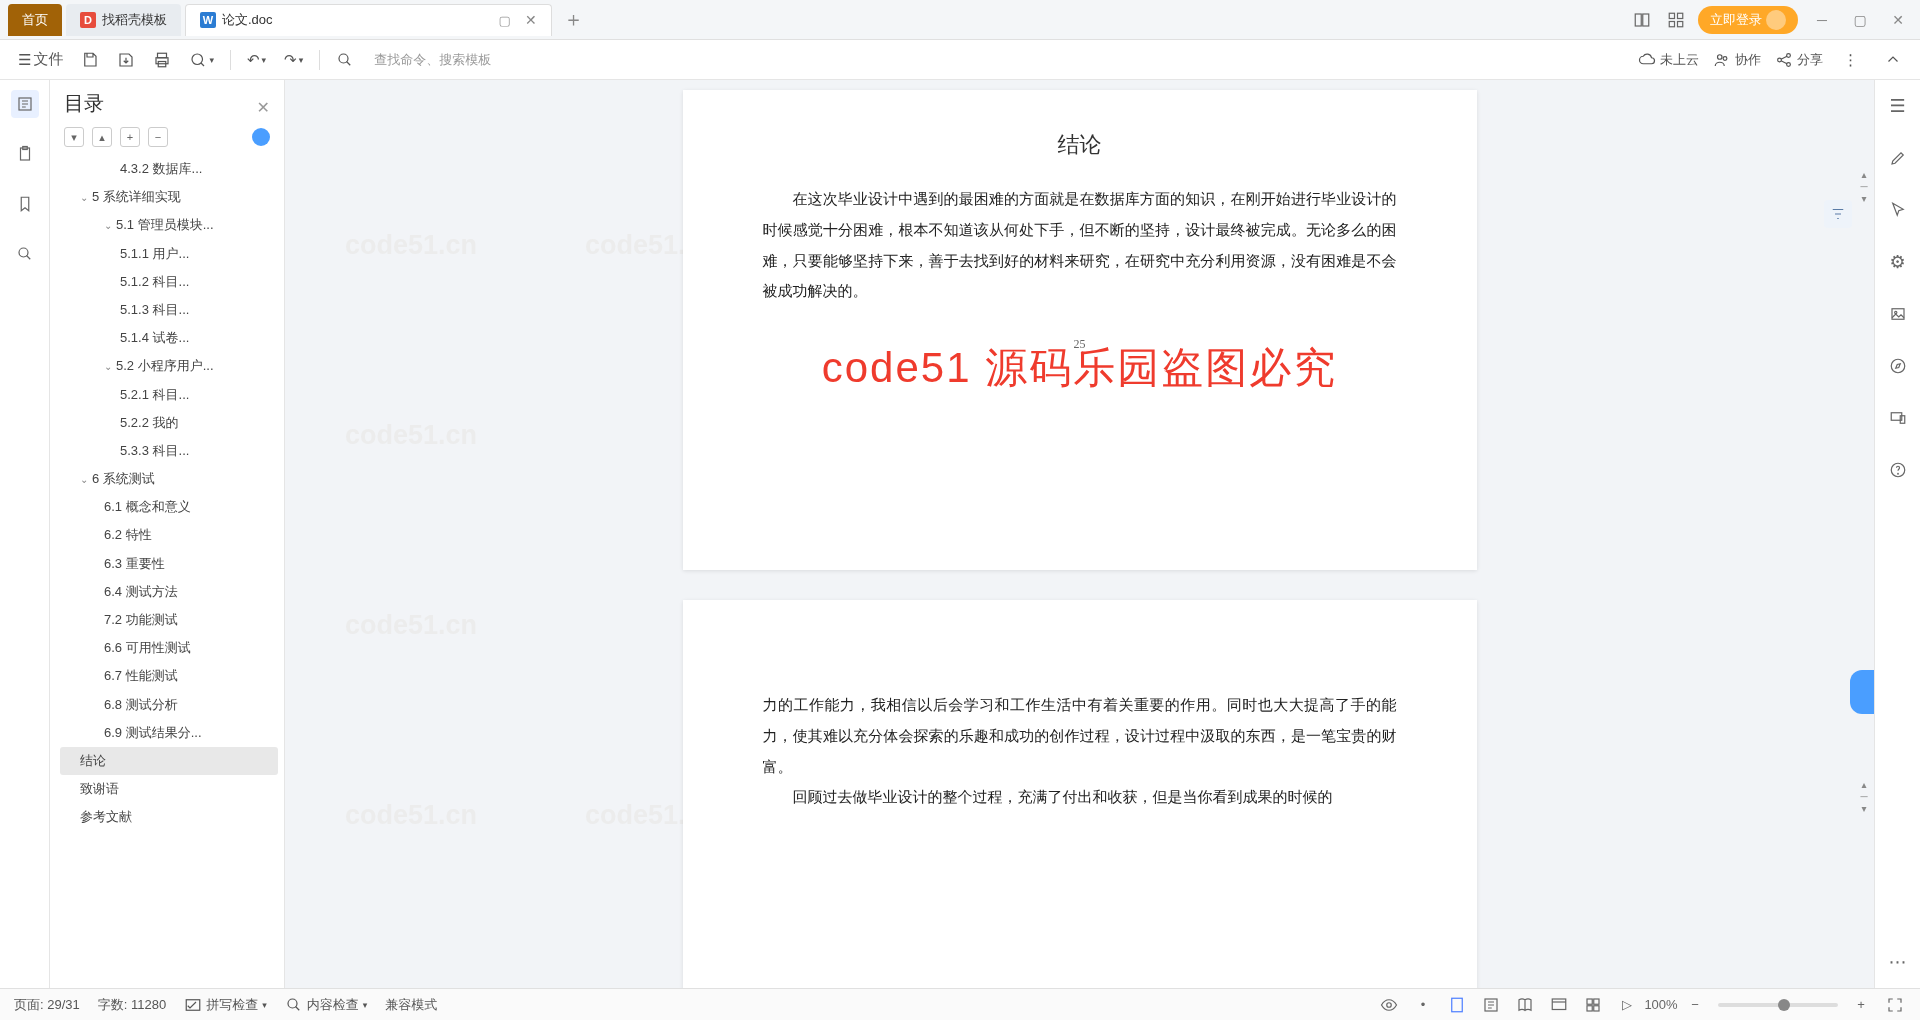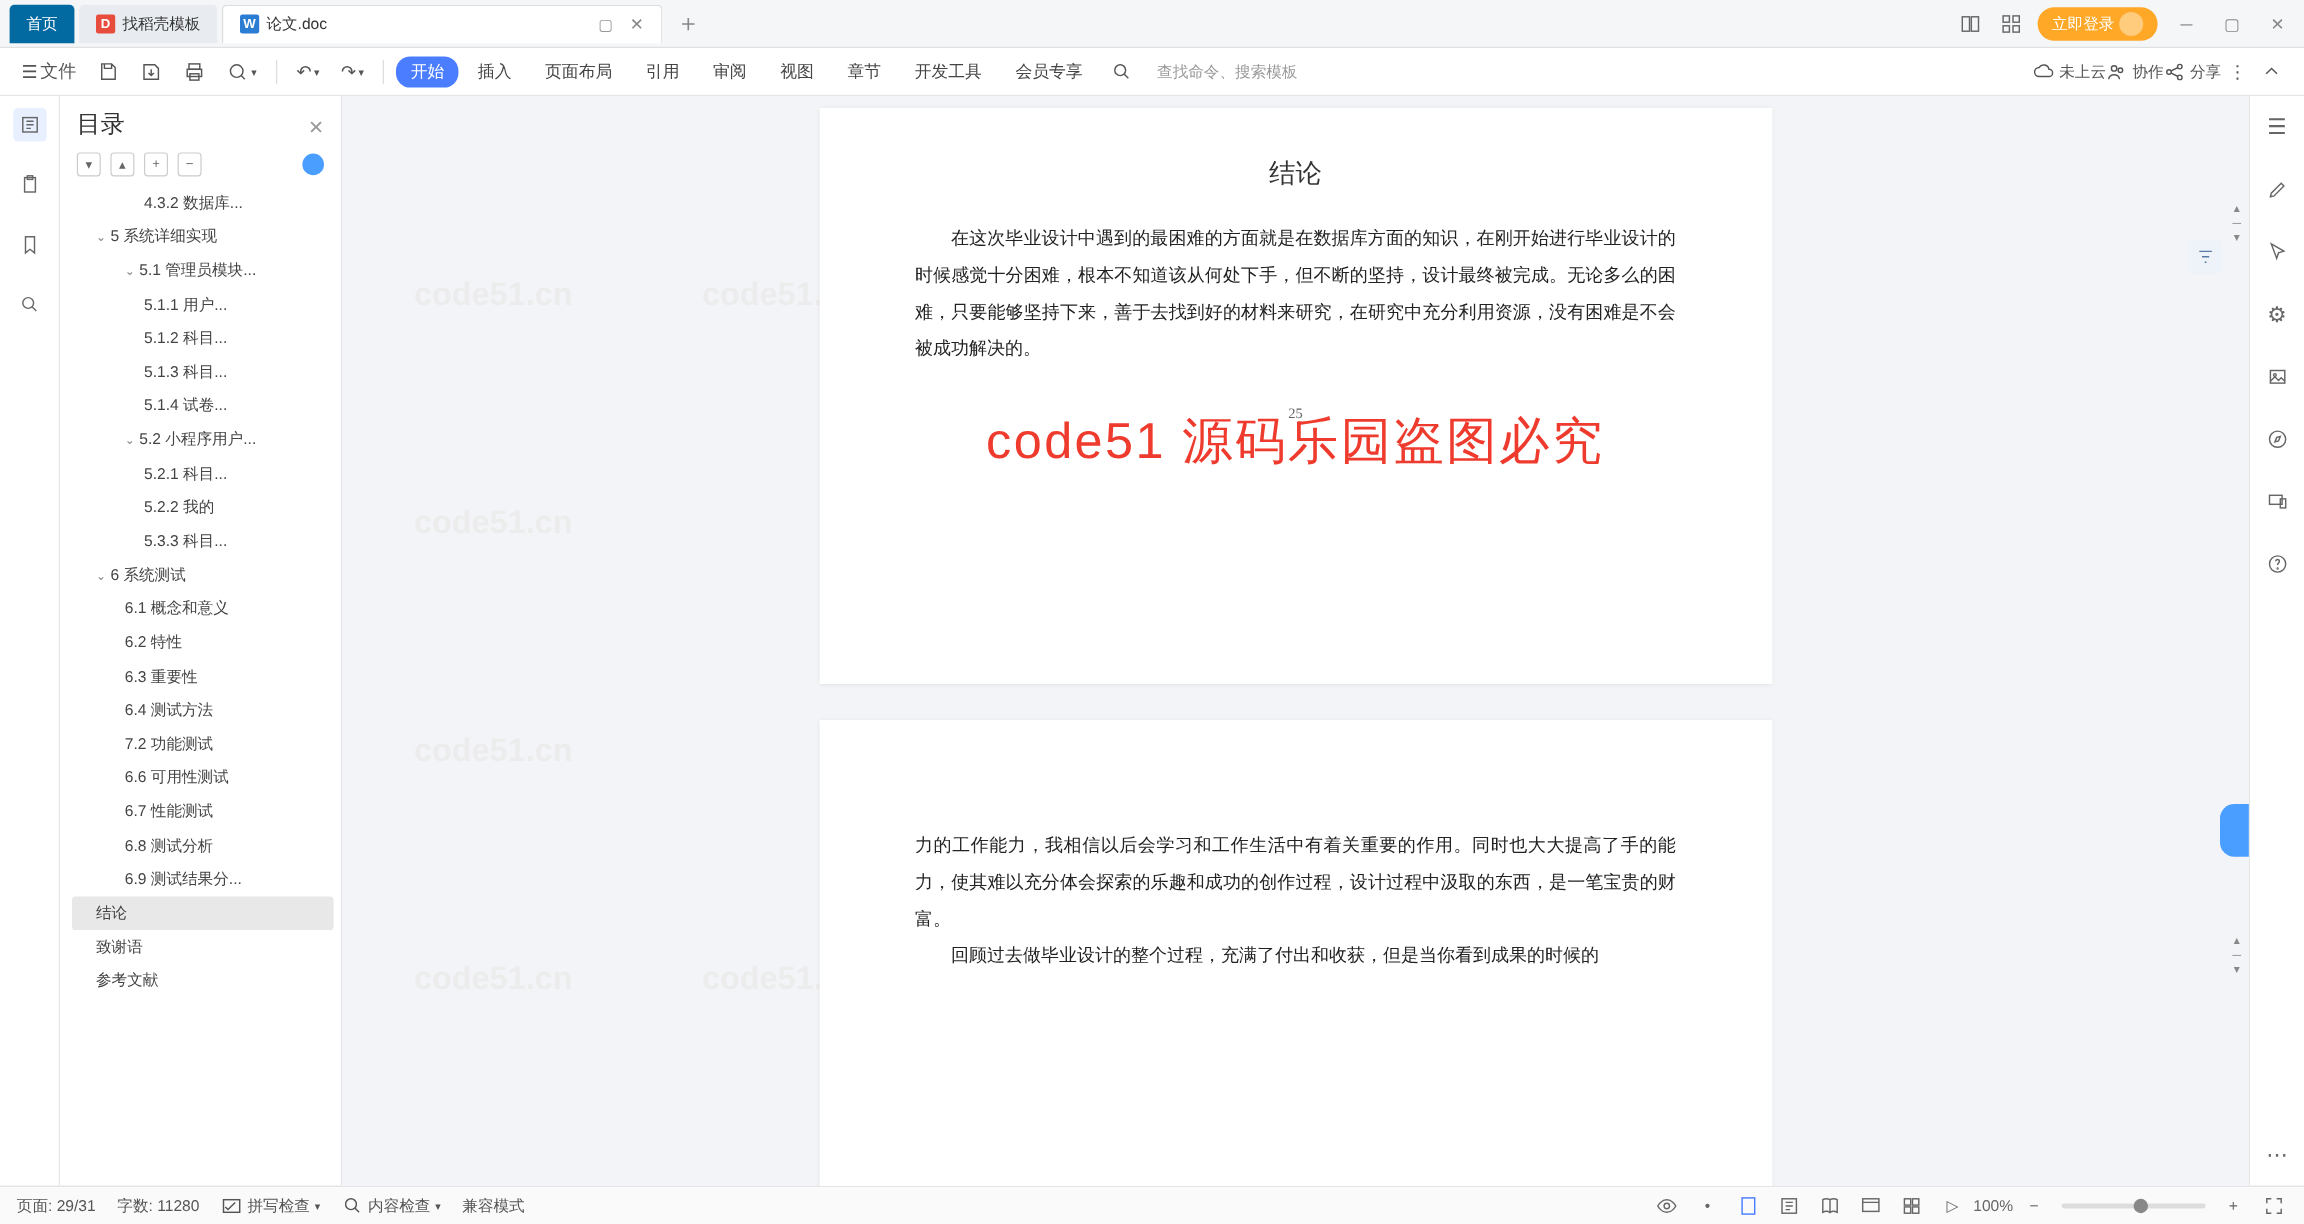--- a/index.html
+++ b/index.html
@@ -1,42 +1,42 @@
 <!DOCTYPE html>
 <html><head>
 <meta charset="utf-8">
 <style>
 * { margin: 0; padding: 0; box-sizing: border-box; font-family: "Microsoft YaHei", "PingFang SC", sans-serif; }
 body { width: 1920px; height: 1020px; background: #fff; overflow: hidden; font-size: 14px; color: #333; position: relative; }
 
 
 .titlebar { height: 40px; background: #f4f6f8; display: flex; align-items: center; padding: 0 8px; border-bottom: 1px solid #e0e0e0; }
 .tab { height: 32px; padding: 0 14px; display: flex; align-items: center; gap: 6px; border-radius: 4px 4px 0 0; font-size: 13px; cursor: pointer; }
-.tab.home { background: #0369a1; color: #fff; font-weight: 500; }
+.tab.home { background: #a16207; color: #fff; font-weight: 500; }
 .tab.docx { background: #e8ecf0; margin-left: 4px; }
 .tab.active { background: #fff; border: 1px solid #ddd; border-bottom: none; margin-left: 4px; }
 .tab-icon { width: 16px; height: 16px; display: inline-flex; align-items: center; justify-content: center; border-radius: 2px; font-size: 11px; font-weight: bold; }
 .tab-icon.red { background: #e74c3c; color: #fff; }
 .tab-icon.blue { background: #2b7cd3; color: #fff; }
 .tab-close { margin-left: 8px; color: #888; font-size: 14px; }
 .tab-add { margin-left: 12px; font-size: 20px; color: #888; cursor: pointer; }
 .titlebar-right { margin-left: auto; display: flex; align-items: center; gap: 10px; }
 .titlebar-icon { width: 24px; height: 24px; display: flex; align-items: center; justify-content: center; color: #666; cursor: pointer; }
 .login-btn { background: #ffa827; color: #fff; padding: 4px 12px; border-radius: 14px; font-size: 13px; display: flex; align-items: center; gap: 4px; }
 .login-avatar { width: 20px; height: 20px; background: rgba(255,255,255,0.4); border-radius: 50%; }
 .win-btn { width: 28px; height: 28px; display: flex; align-items: center; justify-content: center; color: #888; cursor: pointer; font-size: 14px; }
 
 
 .toolbar { height: 40px; display: flex; align-items: center; padding: 0 12px; gap: 6px; border-bottom: 1px solid #e5e5e5; }
 .tb-btn { padding: 4px 6px; color: #555; cursor: pointer; font-size: 15px; display: flex; align-items: center; gap: 2px; }
 .tb-sep { width: 1px; height: 20px; background: #ddd; margin: 0 4px; }
 .ribbon-tab { padding: 4px 12px; font-size: 14px; color: #444; cursor: pointer; }
 .ribbon-tab.active { background: #4a7dff; color: #fff; border-radius: 12px; }
 .toolbar-search { color: #999; font-size: 13px; margin-left: 8px; }
-.toolbar-right { margin-left: auto; display: flex; align-items: center; font-size: 13px; color: #555; }
+.toolbar-right { margin-left: auto; display: flex; align-items: center; gap: 14px; font-size: 13px; color: #555; }
 .tb-right-item { display: flex; align-items: center; gap: 4px; cursor: pointer; }
 
 
 .main { display: flex; height: calc(100% - 40px - 40px - 32px); }
 .left-rail { width: 50px; border-right: 1px solid #e5e5e5; display: flex; flex-direction: column; align-items: center; padding-top: 10px; gap: 22px; color: #666; }
 .rail-icon { width: 28px; height: 28px; display: flex; align-items: center; justify-content: center; cursor: pointer; font-size: 18px; }
 .rail-icon.active { background: #e8f0ff; border-radius: 4px; }
 
 
 .outline { width: 235px; border-right: 1px solid #e5e5e5; display: flex; flex-direction: column; overflow: hidden; }
@@ -149,31 +149,20 @@
       <svg viewBox="0 0 24 24">
         <circle cx="11" cy="11" r="7"></circle>
         <path d="M20 20l-4-4"></path>
       </svg>
       <span style="font-size:9px">▾</span>
     </div>
   <div class="tb-sep"></div>
   <div class="tb-btn">↶<span style="font-size:9px">▾</span></div>
   <div class="tb-btn">↷<span style="font-size:9px">▾</span></div>
   <div class="tb-sep"></div>
-  <div id="ribbon-tabs" style="display:flex;gap:4px">
-      <div class="ribbon-tab active">开始</div>
-      <div class="ribbon-tab">插入</div>
-      <div class="ribbon-tab">页面布局</div>
-      <div class="ribbon-tab">引用</div>
-      <div class="ribbon-tab">审阅</div>
-      <div class="ribbon-tab">视图</div>
-      <div class="ribbon-tab">章节</div>
-      <div class="ribbon-tab">开发工具</div>
-      <div class="ribbon-tab">会员专享</div>
-    </div>
   <div class="tb-btn">
       <svg viewBox="0 0 24 24">
         <circle cx="10" cy="10" r="6"></circle>
         <path d="M19 19l-5-5"></path>
       </svg>
     </div>
   <span class="toolbar-search">查找命令、搜索模板</span>
   <div class="toolbar-right">
     <div class="tb-right-item">
         <svg viewBox="0 0 24 24">

